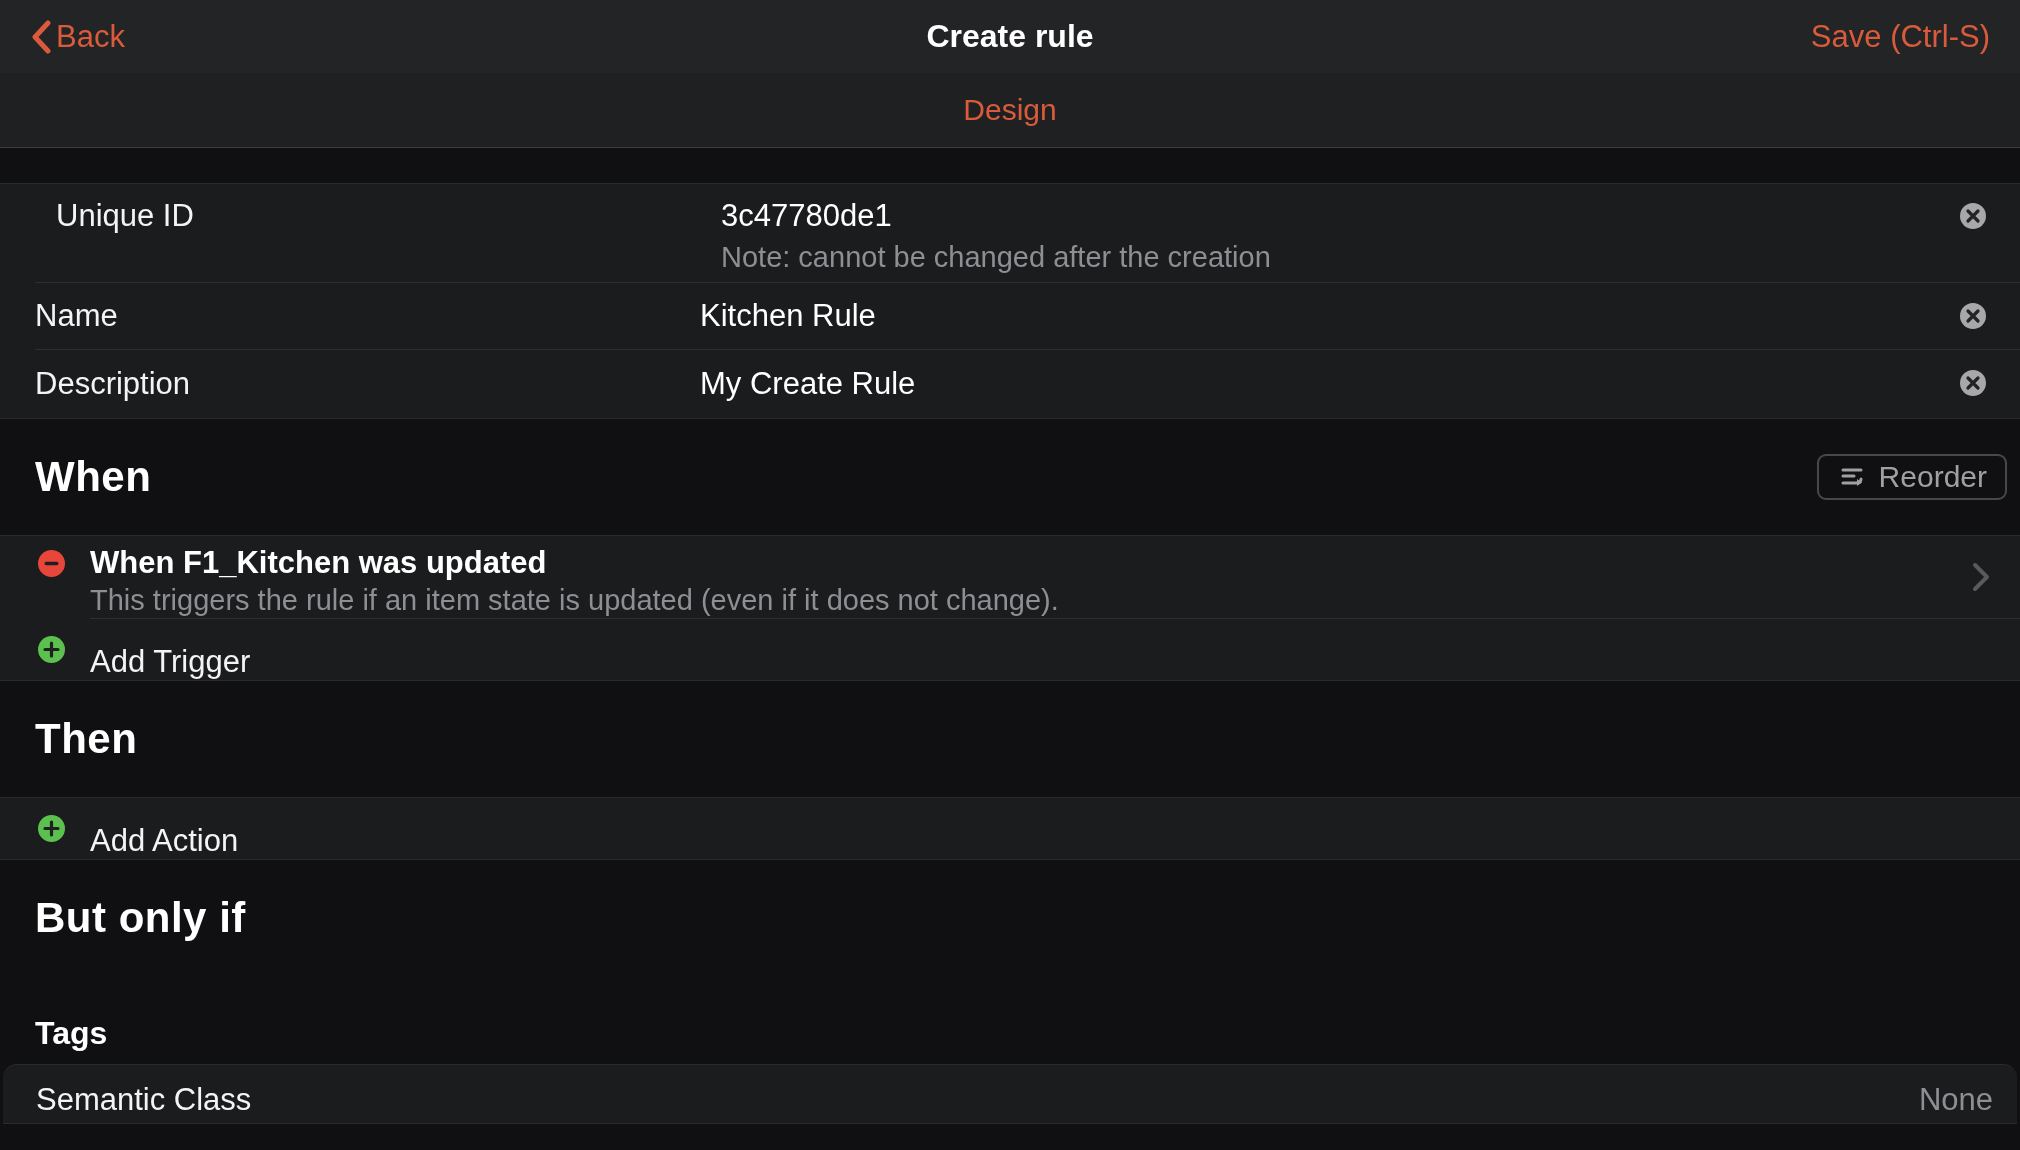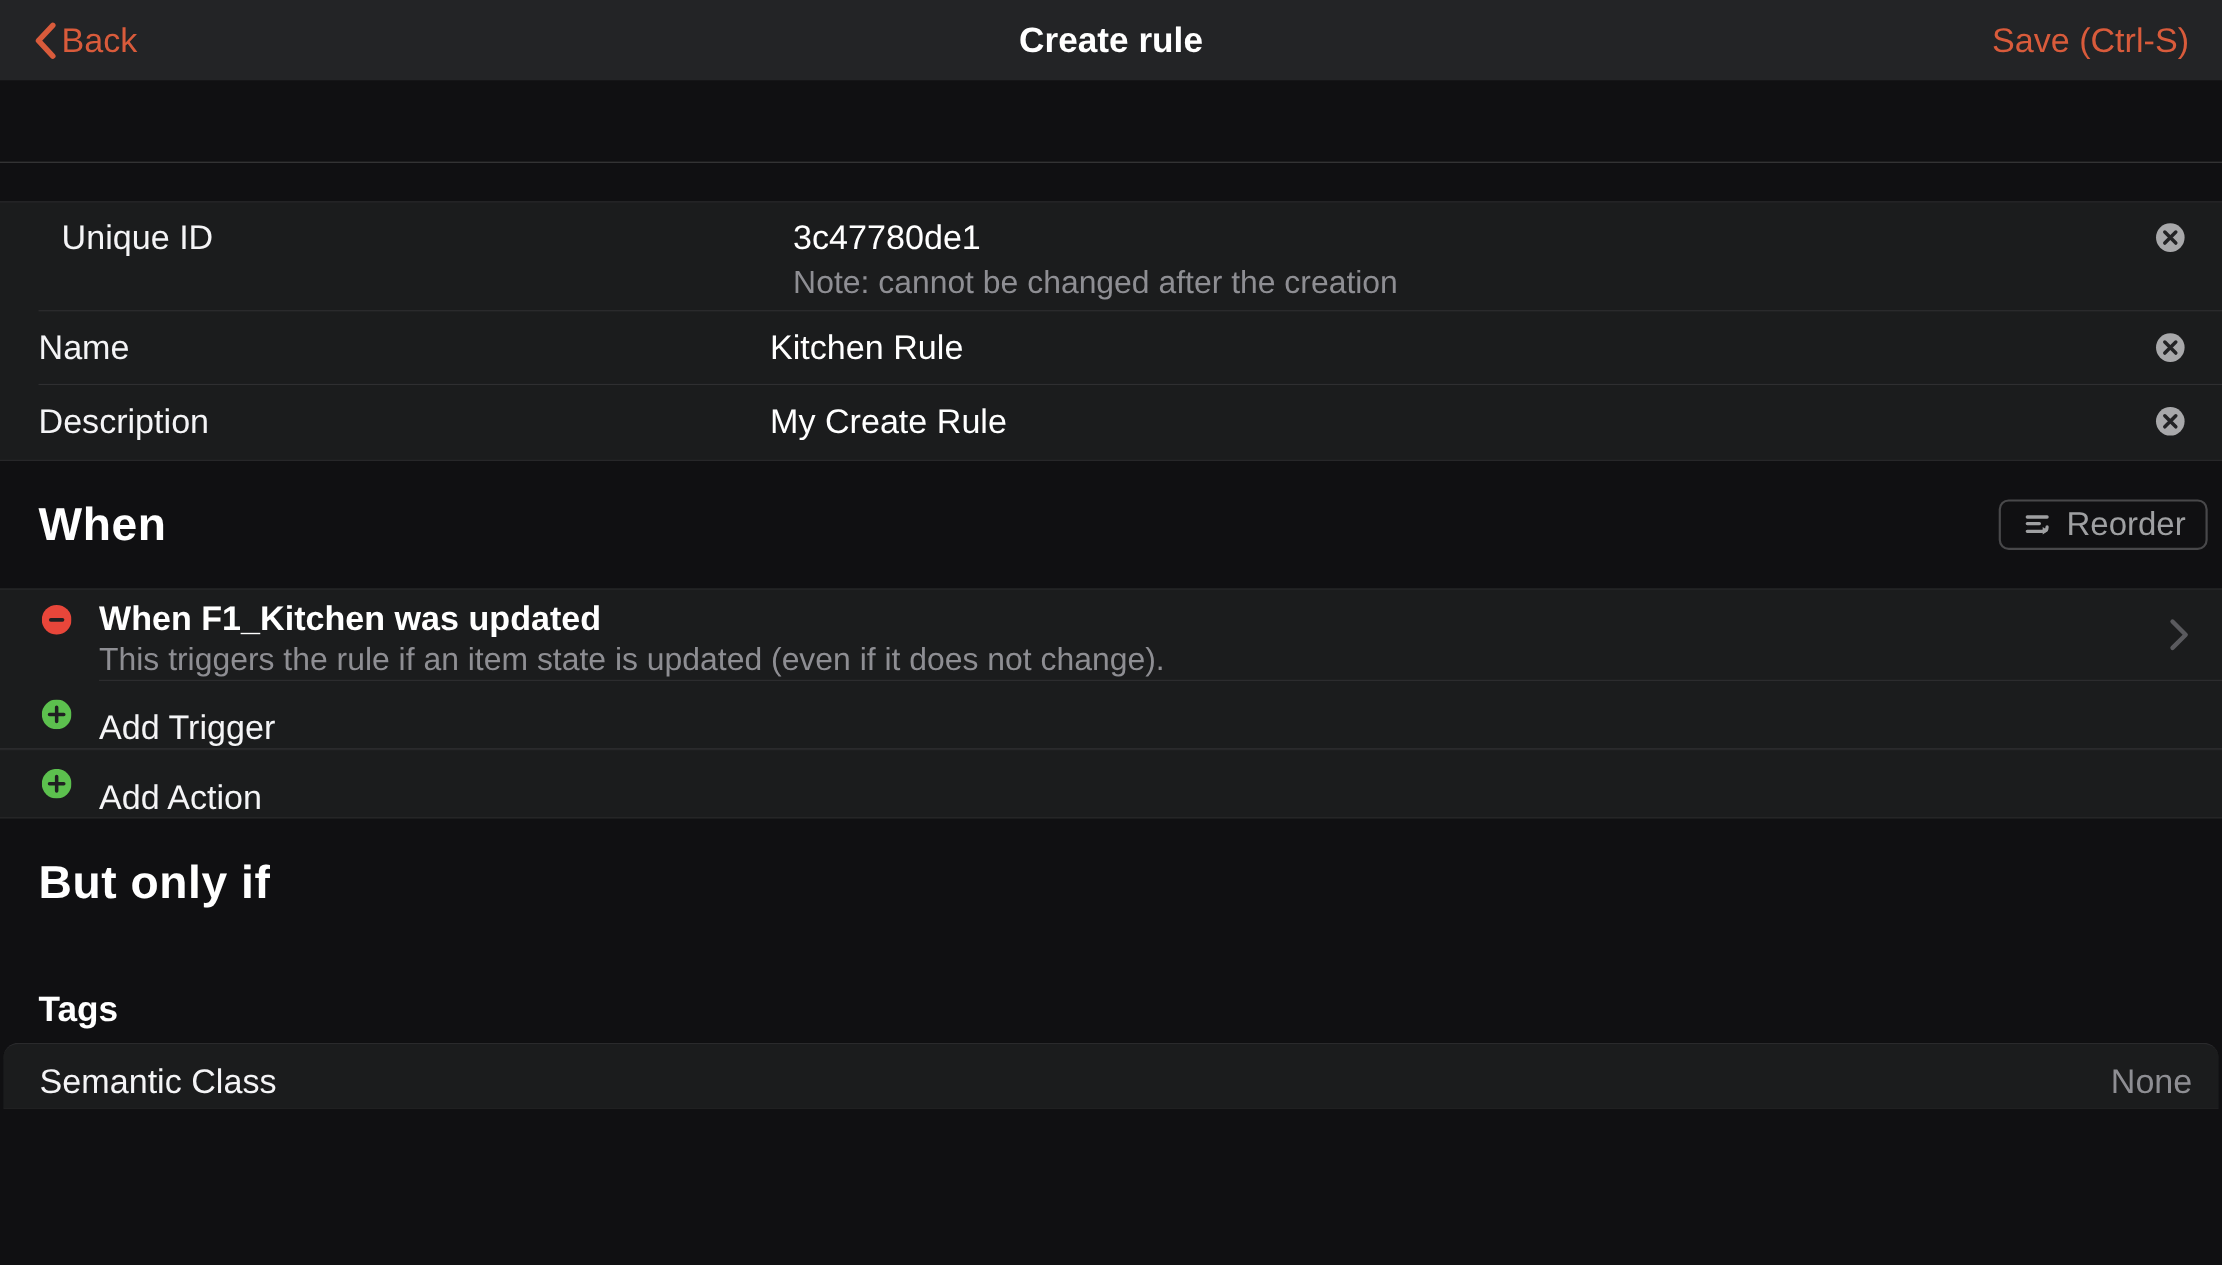--- a/index.html
+++ b/index.html
@@ -97,20 +97,21 @@
           <path d="M18 3 L5 17 L18 31" fill="none" stroke="#d95b3b" stroke-width="5" stroke-linecap="round" stroke-linejoin="round"></path>
         </svg>
     </span>
     <span>Back</span>
   </div>
   <div class="nav-title">Create rule</div>
   <div class="nav-right">Save (Ctrl-S)</div>
 </div>
 
 <div class="tabbar">
+  <div class="tab active">Design</div>
 </div>
 
 <div class="page">
   <div class="gap"></div>
 
   <div class="card">
     <div class="form-row row-uid">
       <div class="label">Unique ID</div>
       <div class="value-stack">
         <div class="value">3c47780de1</div>
@@ -186,20 +187,23 @@
       <span class="round-icon">
         <svg width="27" height="27" viewBox="0 0 27 27">
             <circle cx="13.5" cy="13.5" r="13.5" fill="#5cc04e"></circle>
             <path d="M13.5 7 V20 M7 13.5 H20" stroke="#1f1f21" stroke-width="3.2" stroke-linecap="round"></path>
           </svg>
       </span>
       <span>Add Trigger</span>
     </div>
   </div>
 
+  <div class="band">
+    <h2>Then</h2>
+  </div>
 
   <div class="card">
     <div class="add-row">
       <span class="round-icon">
         <svg width="27" height="27" viewBox="0 0 27 27">
             <circle cx="13.5" cy="13.5" r="13.5" fill="#5cc04e"></circle>
             <path d="M13.5 7 V20 M7 13.5 H20" stroke="#1f1f21" stroke-width="3.2" stroke-linecap="round"></path>
           </svg>
       </span>
       <span>Add Action</span>

